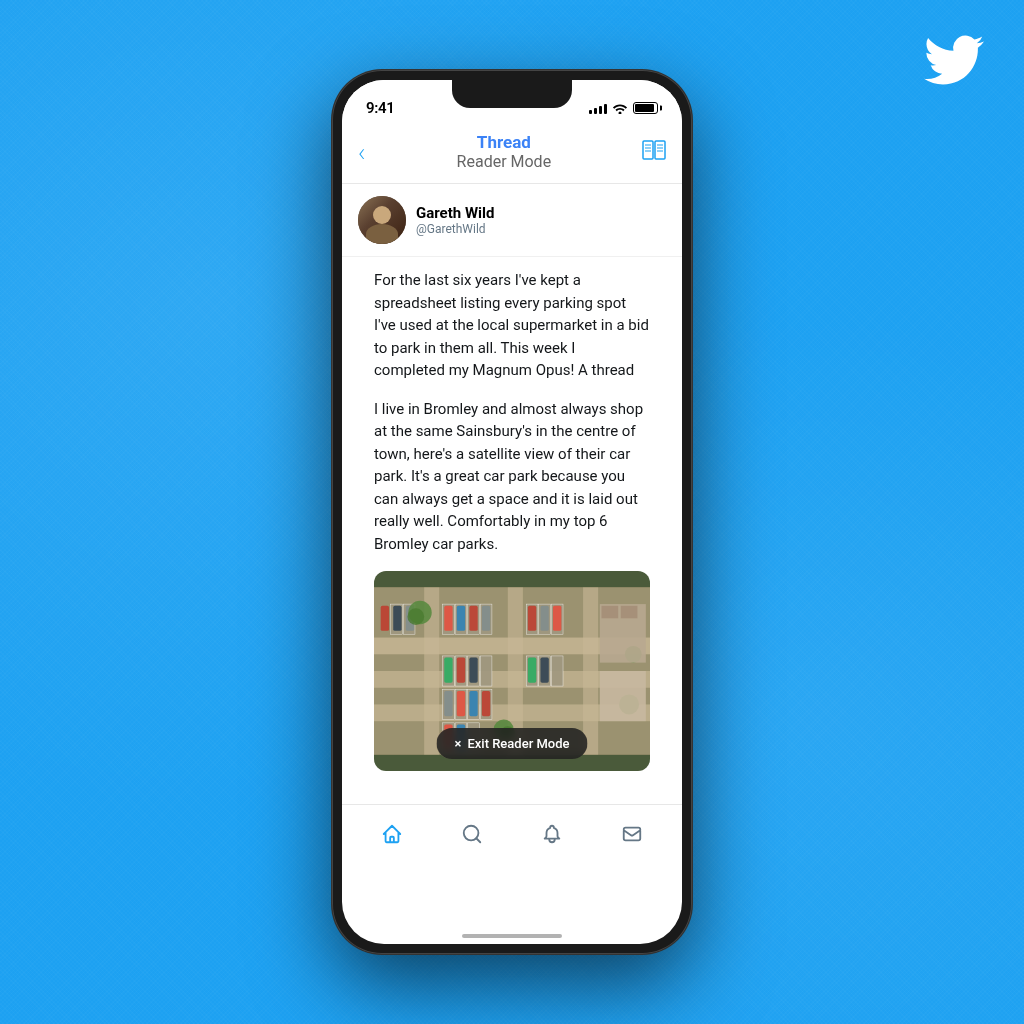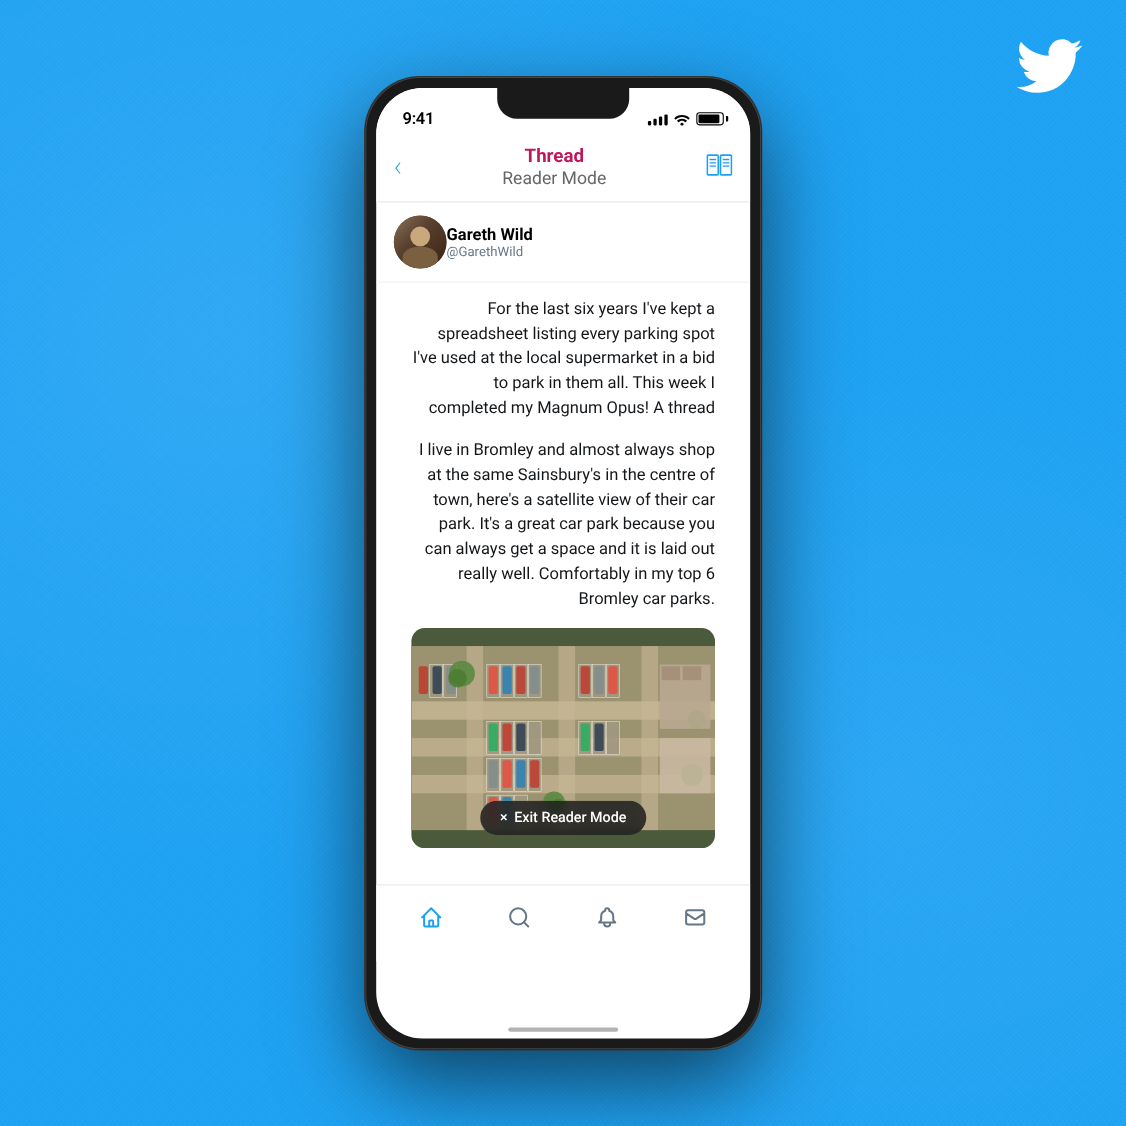--- a/index.html
+++ b/index.html
@@ -148,21 +148,21 @@
       font-weight: 300;
     }
 
     .nav-title-group {
       text-align: center;
     }
 
     .nav-title {
       font-size: 17px;
       font-weight: 700;
-      color: #be185d;
+      color: #3b82f6;
       display: block;
     }
 
     .nav-subtitle {
       font-size: 16px;
       color: #666;
       display: block;
     }
 
     .phone-content-area {
@@ -172,20 +172,21 @@
       right: 0;
       bottom: 70px;
       display: flex;
       flex-direction: column;
     }
 
     
     .author-section {
       display: flex;
       align-items: center;
+      gap: 10px;
       padding: 12px 16px;
       border-bottom: 1px solid #f0f0f0;
     }
 
     .avatar {
       width: 48px;
       height: 48px;
       border-radius: 50%;
       background: #5a4a3a;
       overflow: hidden;
@@ -240,21 +241,20 @@
     .author-handle {
       font-size: 12px;
       color: #657786;
     }
 
     
     .tweet-content {
       padding: 12px 32px;
       overflow-y: auto;
       flex: 1;
-      text-align: right;
     }
 
     .tweet-paragraph {
       font-size: 15px;
       line-height: 1.5;
       color: #14171a;
       margin-bottom: 16px;
     }
 
     .tweet-image {

